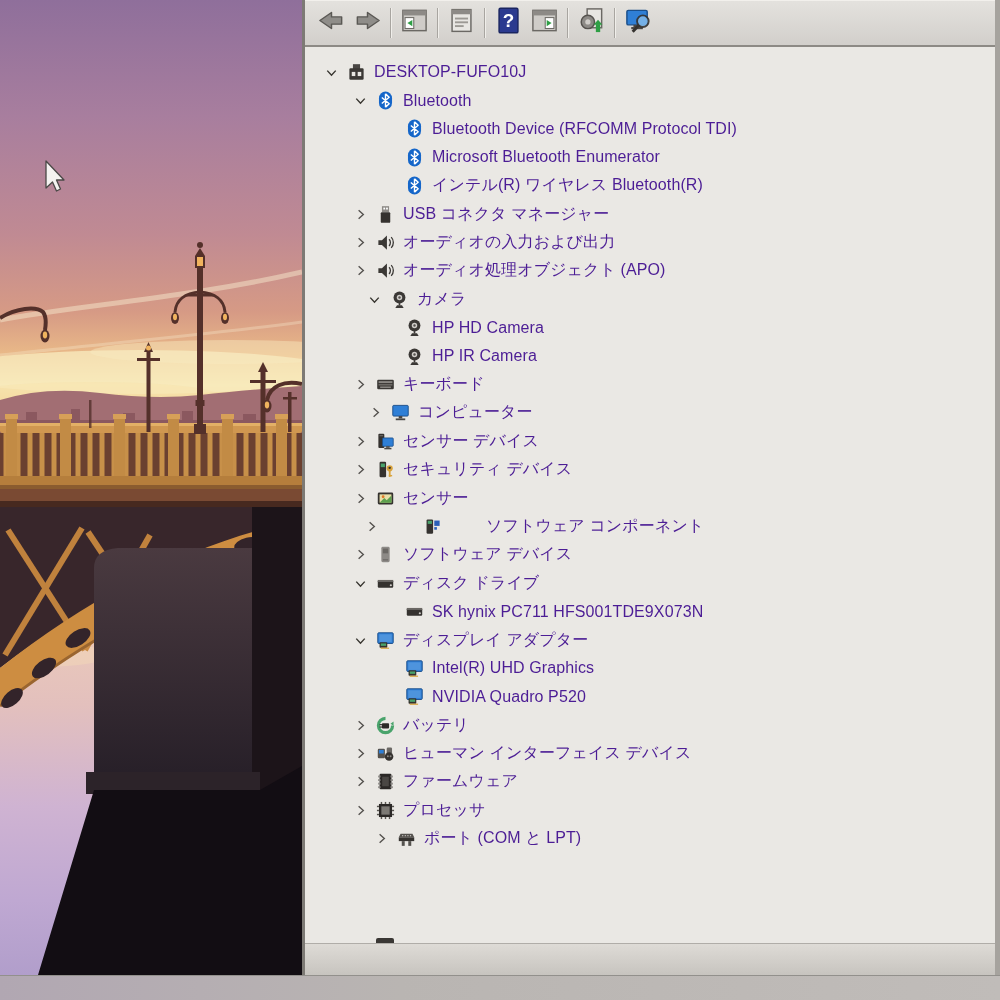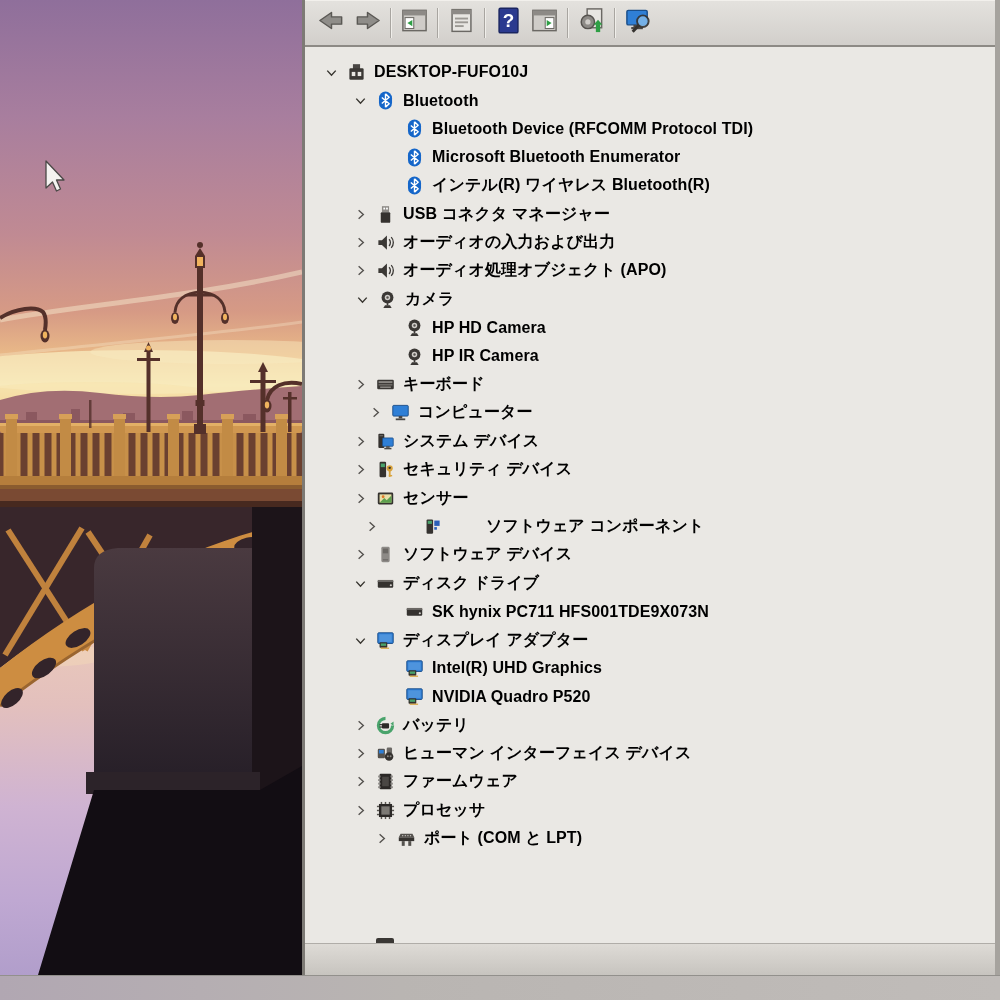--- a/index.html
+++ b/index.html
@@ -24,21 +24,21 @@
   .tb-btn{width:36px;height:36px;display:flex;align-items:center;justify-content:center;flex:0 0 auto;}
   .tb-btn svg{width:29px;height:29px;}
   .tb-sep{width:1px;height:30px;background:#a8a5a0;margin:0 5px;flex:0 0 auto;box-shadow:1px 0 0 #f0eeea;}
 
   .tree{position:absolute;left:0;top:49px;right:0;bottom:32px;background:#eae8e4;overflow:hidden;padding-top:9px;}
   .row{display:flex;align-items:center;height:28.4px;box-sizing:border-box;}
   .chev{width:29px;height:19px;display:flex;align-items:center;justify-content:center;flex:0 0 auto;}
   .chev svg{width:15px;height:15px;}
   .icon{width:20px;height:19px;margin-right:8px;flex:0 0 auto;display:flex;align-items:center;justify-content:center;}
   .icon svg{width:19px;height:19px;}
-  .label{font-size:16px;color:#000000;white-space:nowrap;letter-spacing:.1px;font-weight:bold;}
+  .label{font-size:16px;color:#4c1d95;white-space:nowrap;letter-spacing:.1px;}
   .partial-next{position:absolute;left:71px;top:889px;width:18px;height:5px;background:#3a3734;border-radius:2px 2px 0 0;}
 
   .footer{position:absolute;left:0;bottom:0;width:100%;height:32px;
     background:linear-gradient(180deg,#dedbd6,#c7c4bf);border-top:1px solid #b0ada8;box-sizing:border-box;}
 
   
   .bezel{position:absolute;left:0;top:975px;width:1000px;height:25px;
     background:linear-gradient(90deg,#b1a7b2,#b9b5b2 40%,#c0bcb9);border-top:1px solid #92908c;box-sizing:border-box;}
 </style>
 </head>
@@ -338,21 +338,21 @@
             </svg>
           </span>
           <span class="icon">
             <svg viewBox="0 0 16 16">
               <path d="M2 6h3l4.2-4v12L5 10H2z" fill="#3b3835"></path>
               <path d="M11 5.2c1.5 1.5 1.5 4.2 0 5.7M12.8 3.5c2.4 2.4 2.4 6.6 0 9" stroke="#3b3835" stroke-width="1.1" fill="none"></path>
             </svg>
           </span>
           <span class="label">オーディオ処理オブジェクト (APO)</span>
         </div>
-        <div class="row" style="padding-left: 43px;">
+        <div class="row" style="padding-left: 55px;">
           <span class="chev">
             <svg viewBox="0 0 16 16">
               <path d="M3.5 6l4.5 5 4.5-5" fill="none" stroke="#37342f" stroke-width="1.5"></path>
             </svg>
           </span>
           <span class="icon">
             <svg viewBox="0 0 16 16">
               <circle cx="8" cy="6.3" r="5" fill="#3b3835"></circle>
               <circle cx="8" cy="6.3" r="2.3" fill="#cfccc8"></circle>
               <circle cx="8" cy="6.3" r="1" fill="#55524e"></circle>
@@ -427,21 +427,21 @@
           </span>
           <span class="icon">
             <svg viewBox="0 0 16 16">
               <rect x="2" y="1.5" width="5" height="12" rx="0.8" fill="#35322f"></rect>
               <rect x="3" y="2.6" width="3" height="1" fill="#6b6864"></rect>
               <rect x="5.5" y="5" width="9" height="7" rx="0.6" fill="#2f7fd6" stroke="#1b4f8a" stroke-width="0.7"></rect>
               <rect x="8.5" y="12" width="3" height="1.3" fill="#4a4744"></rect>
               <rect x="7" y="13.3" width="6" height="1.3" fill="#4a4744"></rect>
             </svg>
           </span>
-          <span class="label">システム デバイス</span>
+          <span class="label">センサー デバイス</span>
         </div>
         <div class="row" style="padding-left: 41px;">
           <span class="chev">
             <svg viewBox="0 0 16 16">
               <path d="M6 3.5l5 4.5-5 4.5" fill="none" stroke="#55524f" stroke-width="1.5"></path>
             </svg>
           </span>
           <span class="icon">
             <svg viewBox="0 0 16 16">
               <rect x="3" y="1.5" width="5.5" height="13" rx="1" fill="#35322f"></rect>

